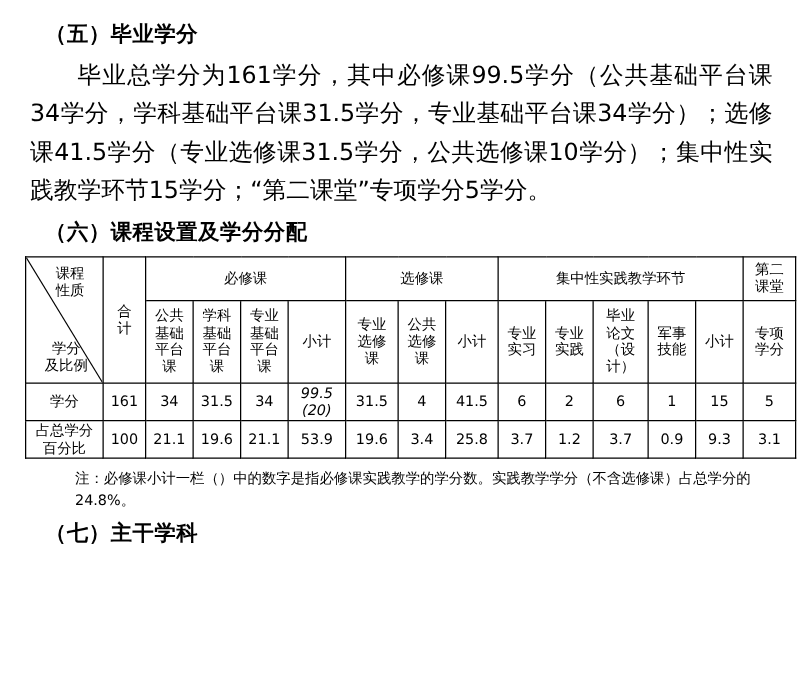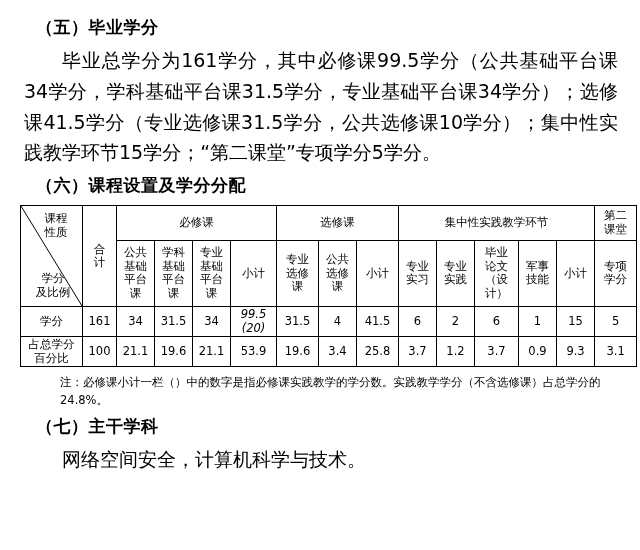--- a/index.html
+++ b/index.html
@@ -191,16 +191,15 @@
         <td>0.9</td>
         <td>9.3</td>
         <td>3.1</td>
       </tr>
     </tbody>
   </table>
 
   <div class="note">注：必修课小计一栏（）中的数字是指必修课实践教学的学分数。实践教学学分（不含选修课）占总学分的24.8%。</div>
 
   <div class="section-head">（七）主干学科</div>
-  <div class="para">网络空间安全，计算机科学与技术。</div>
 
 
 </div>
 
 </body></html>

